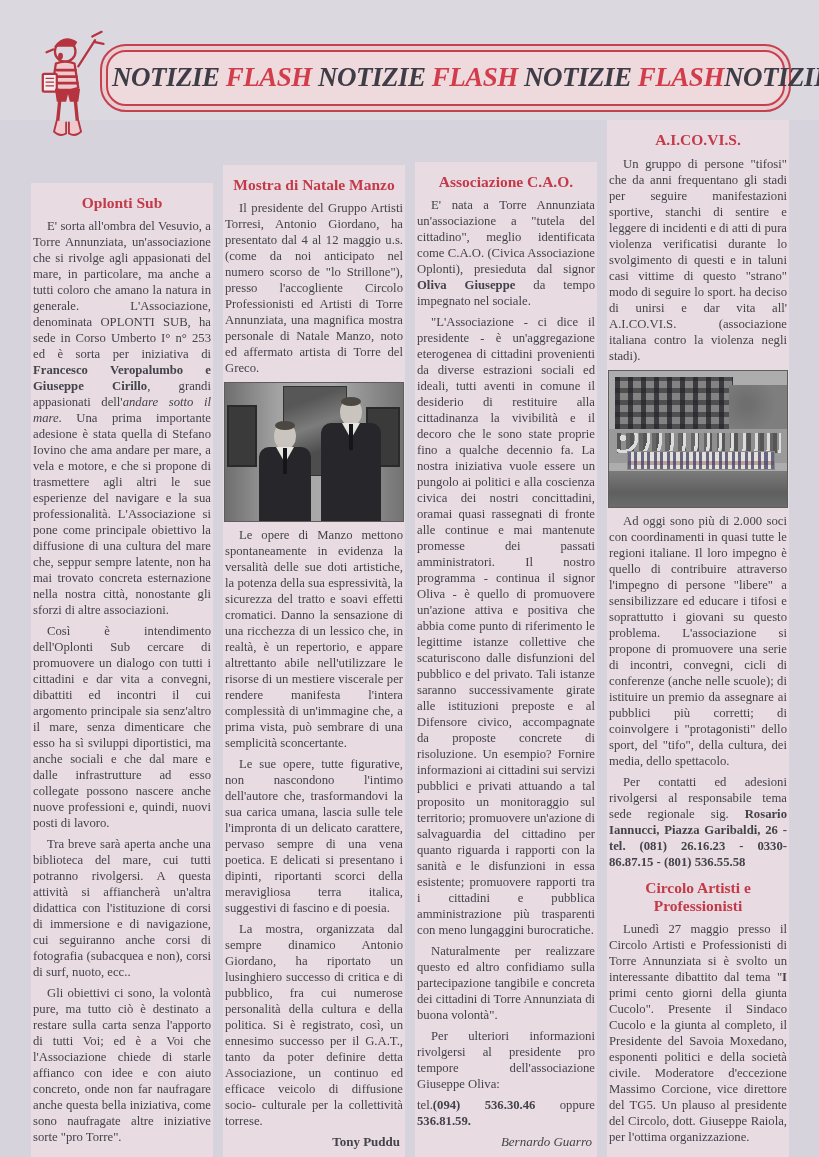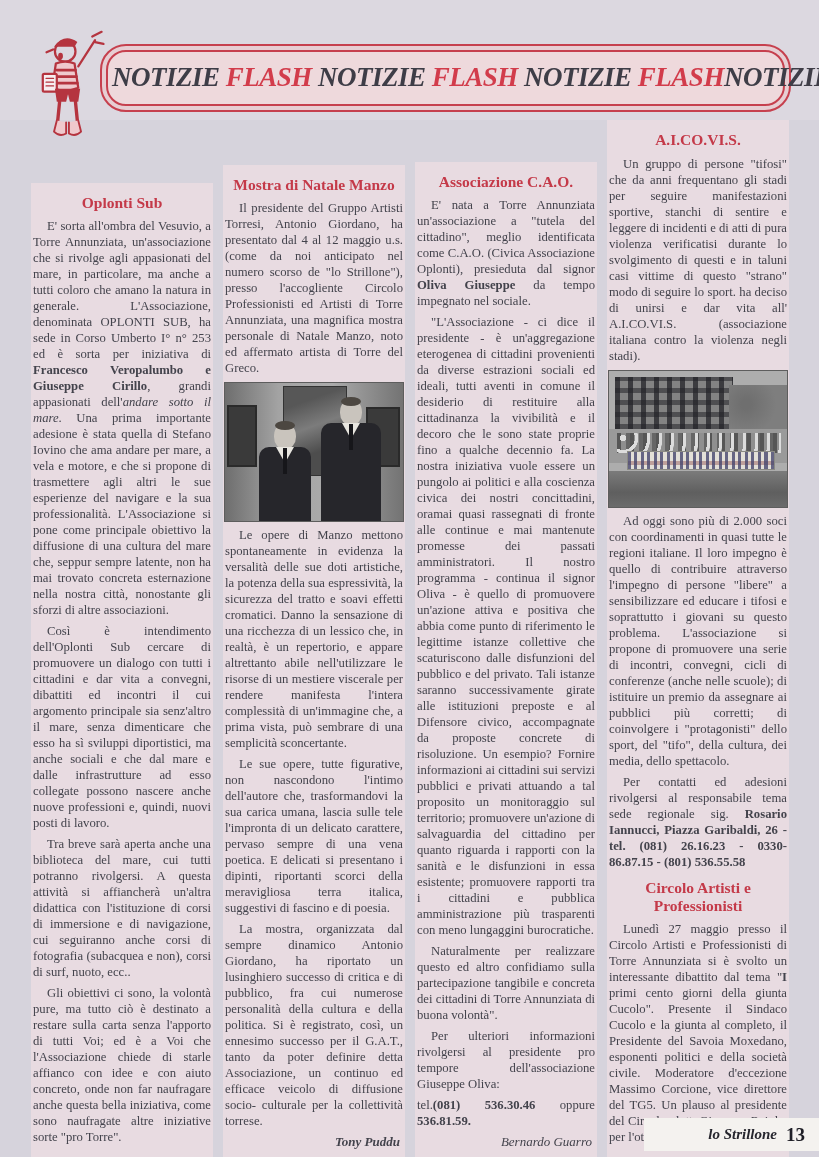--- a/index.html
+++ b/index.html
@@ -43,21 +43,21 @@
     text-align:center; margin:9px 2px 7px; line-height:1.15;
   }
   .art-p{
     font-size:12.7px; line-height:16px; text-align:justify;
     margin:5px 1px; text-indent:14px; overflow-wrap:break-word;
   }
   .art-p.no-indent{text-indent:0;}
   .b{font-weight:bold;}
   .i{font-style:italic;}
   .signature{font-size:13px; text-align:right; margin:3px 4px 0 0;}
-  .signature.bolditalic{font-weight:bold; font-style:italic;}
+  .signature.bolditalic{font-weight:bold; }
   .signature.italic{font-style:italic;}
   
   .photo-fig{margin:6px 0 4px;}
   .ph{position:relative; width:180px; overflow:hidden; border:1px solid #5d5d5d; box-sizing:border-box; background:#9a9a9a;}
   .ph-portrait{height:140px;}
   .ph-portrait .wall{position:absolute; inset:0; background:linear-gradient(90deg,#6e6e6e,#a3a3a3 30%,#ababab 60%,#737373);}
   .ph-frame{position:absolute; background:#3a3a3a; border:2px solid #2a2a2a;}
   .ph-frame.fl{left:2px; top:22px; width:26px; height:58px;}
   .ph-frame.fr{right:3px; top:24px; width:30px; height:56px;}
   .ph-art{position:absolute; left:58px; top:3px; width:62px; height:88px;
@@ -171,21 +171,21 @@
         <p class="art-p"><span>Le sue opere, tutte figurative, non nascondono l'intimo dell'autore che, trasformandovi la sua carica umana, lascia sulle tele l'impronta di un delicato carattere, pervaso sempre di una vena poetica. E delicati si presentano i dipinti, riportanti scorci della meravigliosa terra italica, suggestivi di fascino e di poesia.</span></p>
         <p class="art-p"><span>La mostra, organizzata dal sempre dinamico Antonio Giordano, ha riportato un lusinghiero successo di critica e di pubblico, fra cui numerose personalità della cultura e della politica. Si è registrato, così, un ennesimo successo per il G.A.T., tanto da poter definire detta Associazione, un continuo ed efficace veicolo di diffusione socio- culturale per la collettività torrese.</span></p>
         <p class="signature bolditalic">Tony Puddu</p>
       </div>
       <div class="col">
         <h2 class="art-title">Associazione C.A.O.</h2>
         <p class="art-p"><span>E' nata a Torre Annunziata un'associazione a "tutela del cittadino", meglio identificata come C.A.O. (Civica Associazione Oplonti), presieduta dal signor </span><span class="b">Oliva Giuseppe</span><span> da tempo impegnato nel sociale.</span></p>
         <p class="art-p"><span>"L'Associazione - ci dice il presidente - è un'aggregazione eterogenea di cittadini provenienti da diverse estrazioni sociali ed ideali, tutti aventi in comune il desiderio di restituire alla cittadinanza la vivibilità e il decoro che le sono state proprie fino a qualche decennio fa. La nostra iniziativa vuole essere un pungolo ai politici e alla coscienza civica dei nostri concittadini, oramai quasi rassegnati di fronte alle continue e mai mantenute promesse dei passati amministratori. Il nostro programma - continua il signor Oliva - è quello di promuovere un'azione attiva e positiva che abbia come punto di riferimento le legittime istanze collettive che scaturiscono dalle disfunzioni del pubblico e del privato. Tali istanze saranno successivamente girate alle istituzioni preposte e al Difensore civico, accompagnate da proposte concrete di risoluzione. Un esempio? Fornire informazioni ai cittadini sui servizi pubblici e privati attuando a tal proposito un monitoraggio sul territorio; promuovere un'azione di salvaguardia del cittadino per quanto riguarda i rapporti con la sanità e le disfunzioni in essa esistente; promuovere rapporti tra i cittadini e pubblica amministrazione più trasparenti con meno lungaggini burocratiche.</span></p>
         <p class="art-p"><span>Naturalmente per realizzare questo ed altro confidiamo sulla partecipazione tangibile e concreta dei cittadini di Torre Annunziata di buona volontà".</span></p>
         <p class="art-p"><span>Per ulteriori informazioni rivolgersi al presidente pro tempore dell'associazione Giuseppe Oliva:</span></p>
-        <p class="art-p no-indent"><span>tel.</span><span class="b">(081) 536.30.46</span><span> oppure </span><span class="b">536.81.59.</span></p>
+        <p class="art-p no-indent"><span>tel.</span><span class="b">(094) 536.30.46</span><span> oppure </span><span class="b">536.81.59.</span></p>
         <p class="signature italic">Bernardo Guarro</p>
       </div>
       <div class="col">
         <h2 class="art-title">A.I.CO.VI.S.</h2>
         <p class="art-p"><span>Un gruppo di persone "tifosi" che da anni frequentano gli stadi per seguire manifestazioni sportive, stanchi di sentire e leggere di incidenti e di atti di pura violenza verificatisi durante lo svolgimento di questi e in taluni casi vittime di questo "strano" modo di seguire lo sport. ha deciso di unirsi e dar vita all' A.I.CO.VI.S. (associazione italiana contro la violenza negli stadi).</span></p>
         <figure class="photo-fig" style="margin: 6px 0px 4px;">
   <div class="ph ph-crowd">
     <div class="bldg"></div>
     <div class="hedge"></div>
     <div class="midground"></div>
@@ -194,18 +194,14 @@
     <div class="road"></div>
   </div>
 </figure>
         <p class="art-p"><span>Ad oggi sono più di 2.000 soci con coordinamenti in quasi tutte le regioni italiane. Il loro impegno è quello di contribuire attraverso l'impegno di persone "libere" a sensibilizzare ed educare i tifosi e soprattutto i giovani su questo problema. L'associazione si propone di promuovere una serie di incontri, convegni, cicli di conferenze (anche nelle scuole); di istituire un premio da assegnare ai pubblici più corretti; di coinvolgere i "protagonisti" dello sport, del "tifo", della cultura, dei media, dello spettacolo.</span></p>
         <p class="art-p"><span>Per contatti ed adesioni rivolgersi al responsabile tema sede regionale sig. </span><span class="b">Rosario Iannucci, Piazza Garibaldi, 26 - tel. (081) 26.16.23 - 0330-86.87.15 - (801) 536.55.58</span></p>
         <h2 class="art-title">Circolo Artisti e Professionisti</h2>
         <p class="art-p"><span>Lunedì 27 maggio presso il Circolo Artisti e Professionisti di Torre Annunziata si è svolto un interessante dibattito dal tema "</span><span class="b">I</span><span> primi cento giorni della giunta Cucolo". Presente il Sindaco Cucolo e la giunta al completo, il Presidente del Savoia Moxedano, esponenti politici e della società civile. Moderatore d'eccezione Massimo Corcione, vice direttore del TG5. Un plauso al presidente del Circolo, dott. Giuseppe Raiola, per l'ottima organizzazione.</span></p>
       </div>
     </div>
 
-  <div class="footer">
-    <span class="mag-name">lo Strillone</span>
-    <span class="page-num">13</span>
-  </div>
 
 </div>
 
 </body></html>

